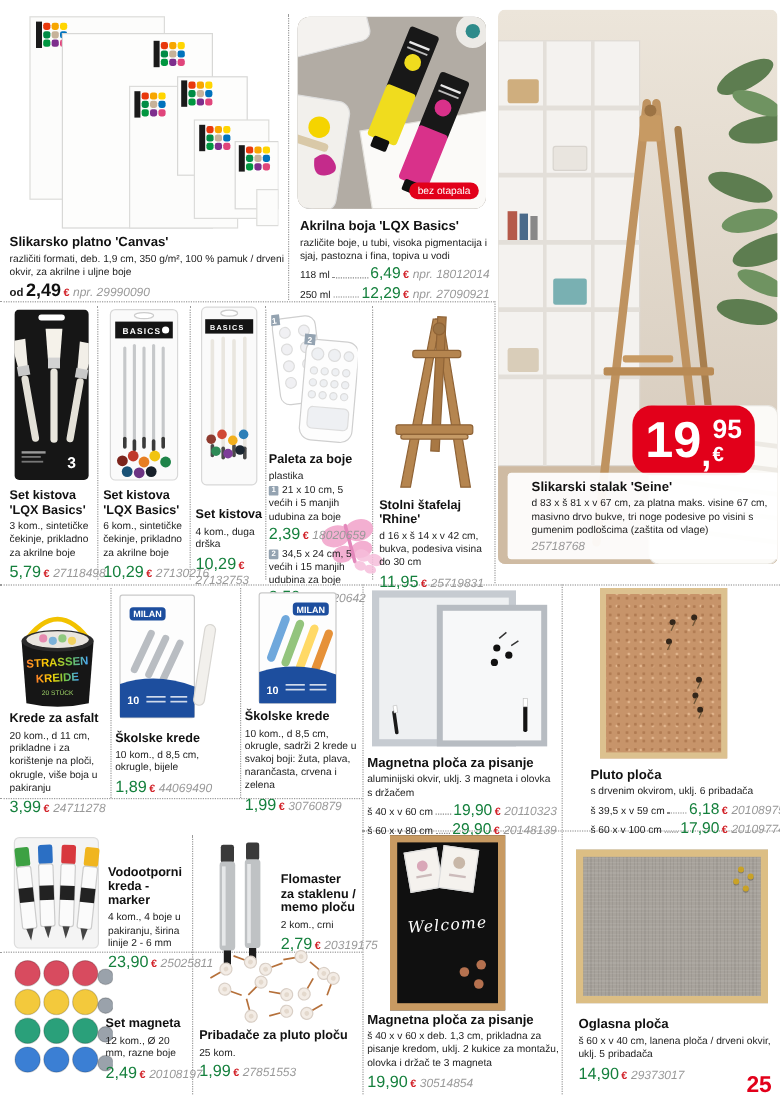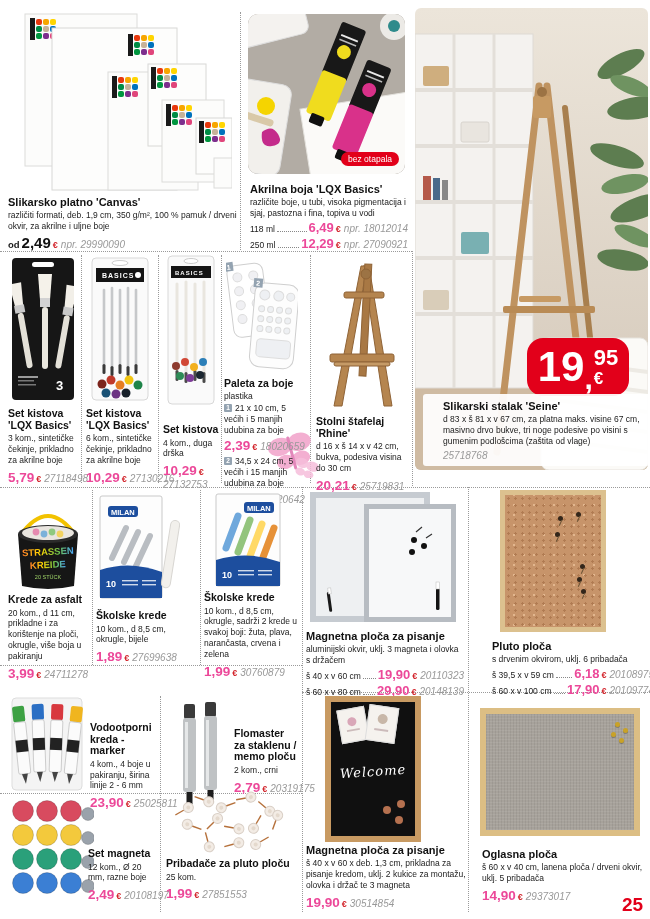--- a/index.html
+++ b/index.html
@@ -8,21 +8,21 @@
   .abs{position:absolute;}
   
   .dh{position:absolute;border-top:1px dotted #9a9a9a;height:0;}
   .dv{position:absolute;border-left:1px dotted #9a9a9a;width:0;}
   
   .tcell{position:absolute;}
   .title{font-weight:bold;font-size:11px;line-height:1.1;color:#111;}
   .title.sm{font-size:10.5px;}
   .desc{font-size:8.5px;line-height:1.28;color:#222;margin-top:2px;}
   .pline{margin-top:2px;white-space:nowrap;}
-  .p{font-weight:bold;font-size:13.5px;color:#ec4899;}
+  .p{font-weight:normal;font-size:13.5px;color:#15803d;}
   .p-lg{font-weight:bold;font-size:15px;color:#111;}
   .od{font-weight:bold;font-size:9.5px;margin-right:2px;}
   .eur{color:#d2232a;font-weight:bold;font-size:9px;margin-left:2px;}
   .sku{color:#999;font-style:italic;font-size:10px;margin-left:3px;}
   .prow{display:flex;align-items:baseline;font-size:8.5px;margin-top:1px;}
   .prow .size{white-space:nowrap;}
   .prow .lead{flex:1;border-bottom:1px dotted #888;margin:0 2px 2px 2px;min-width:6px;}
   .prow .p{font-size:13px;}
   .numtag{display:inline-block;width:8px;height:8px;background:#94a3b1;color:#fff;
           font-size:6.5px;line-height:8px;text-align:center;border-radius:1px;
@@ -420,21 +420,21 @@
     <div class="title sm">Paleta za boje</div>
     <div class="desc" style="margin-top:1px;">plastika</div>
     <div class="desc"><span class="numtag">1</span><span>21 x 10 cm, 5 većih i 5 manjih udubina za boje</span></div>
     <div class="pline" style="margin-top:0;text-align:center;"><span class="p">2,39</span><span class="eur">€</span><span class="sku">18020659</span></div>
     <div class="desc"><span class="numtag">2</span><span>34,5 x 24 cm, 5 većih i 15 manjih udubina za boje</span></div>
     <div class="pline" style="margin-top:0;"><span class="p">3,59</span><span class="eur">€</span><span class="sku">18020642</span></div>
   </div>
   <div class="tcell" style="left:316px;top:416px;width:94px;">
     <div class="title sm">Stolni štafelaj 'Rhine'</div>
     <div class="desc">d 16 x š 14 x v 42 cm, bukva, podesiva visina do 30 cm</div>
-    <div class="pline"><span class="p">20,21</span><span class="eur">€</span><span class="sku">25719831</span></div>
+    <div class="pline"><span class="p">11,95</span><span class="eur">€</span><span class="sku">25719831</span></div>
   </div>
 
   <svg class="abs" style="left:8px;top:492px;" width="80" height="100" viewBox="0 0 80 100">
     <defs>
       <linearGradient id="chalkg" x1="0" y1="0" x2="1" y2="0">
         <stop offset="0" stop-color="#ff7f2a"></stop>
           <stop offset="0.35" stop-color="#ffd500"></stop>
         <stop offset="0.7" stop-color="#6cc24a"></stop>
           <stop offset="1" stop-color="#4aa8ff"></stop>
       </linearGradient>
@@ -517,21 +517,21 @@
   </div>
 
   <div class="tcell" style="left:8px;top:594px;width:80px;">
     <div class="title sm">Krede za asfalt</div>
     <div class="desc">20 kom., d 11 cm, prikladne i za korištenje na ploči, okrugle, više boja u pakiranju</div>
     <div class="pline"><span class="p">3,99</span><span class="eur">€</span><span class="sku">24711278</span></div>
   </div>
   <div class="tcell" style="left:96px;top:610px;width:98px;">
     <div class="title sm">Školske krede</div>
     <div class="desc">10 kom., d 8,5 cm, okrugle, bijele</div>
-    <div class="pline"><span class="p">1,89</span><span class="eur">€</span><span class="sku">27699638</span></div>
+    <div class="pline"><span class="p">1,89</span><span class="eur">€</span><span class="sku">44069490</span></div>
   </div>
   <div class="tcell" style="left:204px;top:592px;width:96px;">
     <div class="title sm">Školske krede</div>
     <div class="desc">10 kom., d 8,5 cm, okrugle, sadrži 2 krede u svakoj boji: žuta, plava, narančasta, crvena i zelena</div>
     <div class="pline"><span class="p">1,99</span><span class="eur">€</span><span class="sku">30760879</span></div>
   </div>
   <div class="tcell" style="left:306px;top:630px;width:158px;">
     <div class="title">Magnetna ploča za pisanje</div>
     <div class="desc">aluminijski okvir, uklj. 3 magneta i olovka s držačem</div>
     <div class="prow">

